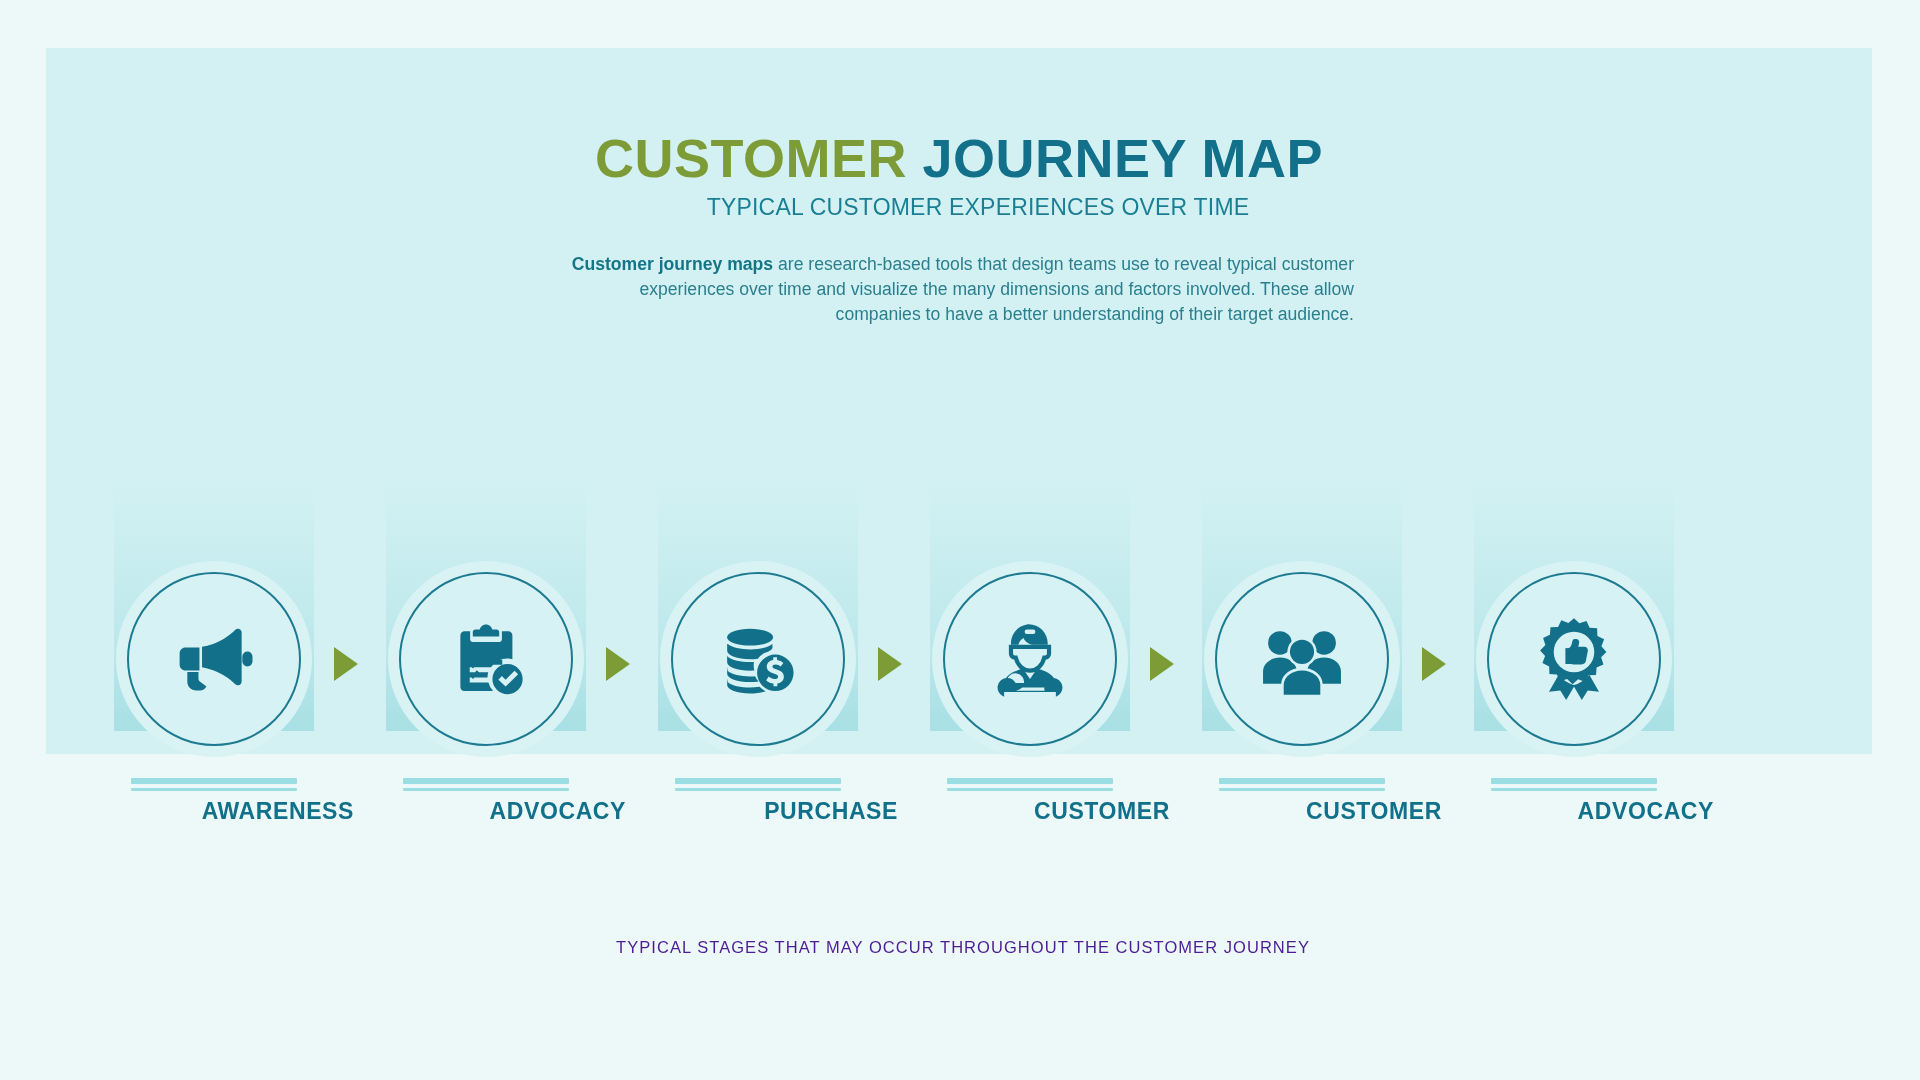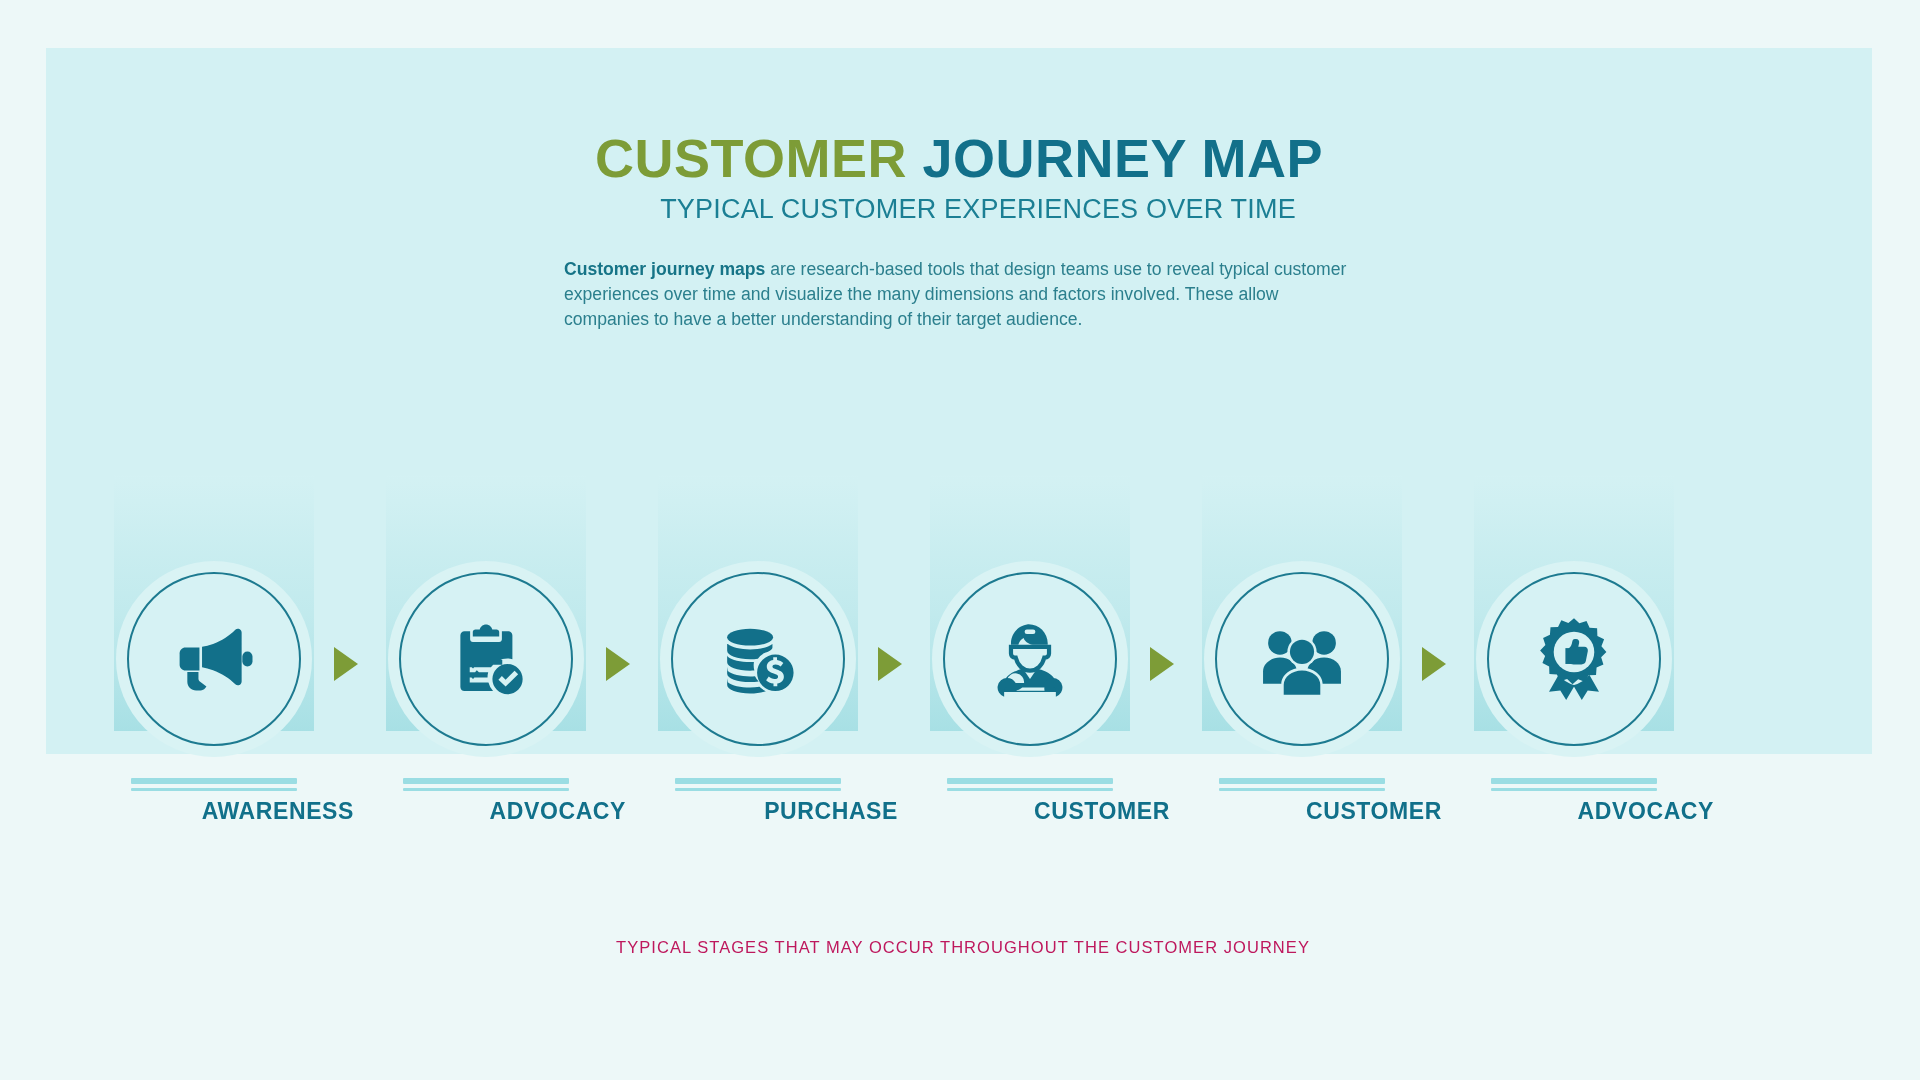--- a/index.html
+++ b/index.html
@@ -46,37 +46,37 @@
     font-weight: 700;
     letter-spacing: 0.5px;
     line-height: 1.04;
     white-space: nowrap;
   }
   .title .t-accent { color: #7d9c37; }
   .title .t-main   { color: #12708a; }
 
   .subtitle {
     margin-top: 9px;
-    font-size: 27px;
+    font-size: 23px;
     font-weight: 400;
     letter-spacing: 0.2px;
     color: #1b7f94;
     line-height: 1.1;
     white-space: nowrap;
     padding-left: 38px;
   }
 
   .lede {
     margin: 0 auto;
     margin-top: 32px;
     width: 790px;
     font-size: 17.6px;
     line-height: 1.42;
     color: #2b7f8d;
-    text-align: left;
+    text-align: right;
   }
   .lede b { font-weight: 700; color: #167487; }
 
   
   .stages {
     position: absolute;
     left: 0;
     top: 427px;
     width: 1826px;
     height: 380px;
@@ -192,21 +192,21 @@
 
   
   .footer {
     position: absolute;
     left: 0;
     top: 890px;
     width: 1826px;
     text-align: center;
     font-size: 16.5px;
     letter-spacing: 1.05px;
-    color: #be185d;
+    color: #4c1d95;
     white-space: nowrap;
     padding-left: 8px;
   }
 </style>
 </head>
 <body>
 
 <div class="canvas">
   <div class="panel">
 

